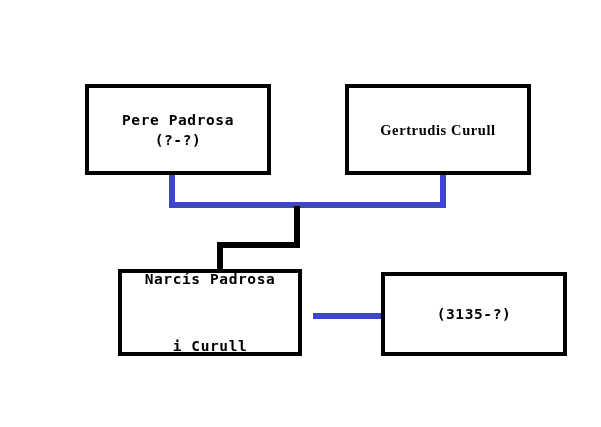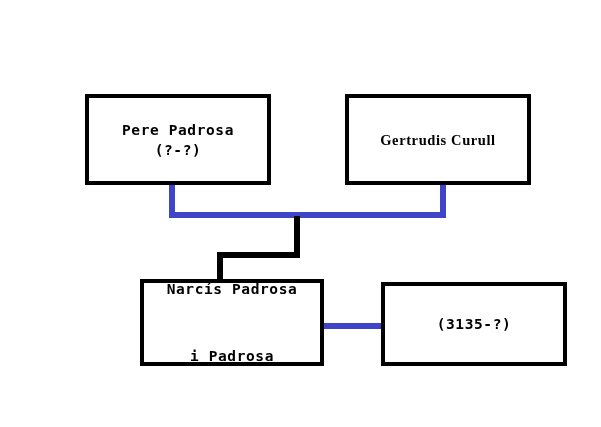--- a/index.html
+++ b/index.html
@@ -7,21 +7,20 @@
     padding: 0;
     background: #ffffff;
   }
   #canvas {
     position: relative;
     width: 601px;
     height: 371px;
     background: #ffffff;
     overflow: hidden;
     font-family: "DejaVu Sans Mono", "Liberation Mono", monospace;
-    margin-top: 10px;
   }
   .node {
     position: absolute;
     box-sizing: border-box;
     border: 4px solid #000000;
     background: #ffffff;
     display: flex;
     flex-direction: column;
     align-items: center;
     justify-content: center;
@@ -37,21 +36,21 @@
   }
   .conn {
     position: absolute;
   }
   .conn.black { background: #000000; }
   .conn.blue  { background: #3f45c8; }
 
   
   #node-pere      { left: 85px;  top: 84px;  width: 186px; height: 91px; }
   #node-gertrudis { left: 345px; top: 84px;  width: 186px; height: 91px; font-family: Liberation Serif, serif; }
-  #node-narcis    { left: 140px; top: 269px; width: 184px; height: 87px; gap: 47px; }
+  #node-narcis    { left: 118px; top: 269px; width: 184px; height: 87px; gap: 47px; }
   #node-antonia   { left: 381px; top: 272px; width: 186px; height: 84px; }
 
   
   #m1-left-stem   { left: 169px; top: 175px; width: 6px;   height: 33px; }
   #m1-bar         { left: 169px; top: 202px; width: 277px; height: 6px;  }
   #m1-right-stem  { left: 440px; top: 175px; width: 6px;   height: 33px; }
 
   
   #d1-drop-a      { left: 294px; top: 206px; width: 6px;   height: 42px; }
   #d1-cross       { left: 217px; top: 242px; width: 83px;  height: 6px;  }
@@ -79,20 +78,20 @@
     <div class="line">Pere Padrosa</div>
     <div class="line">(?-?)</div>
   </div>
 
   <div class="node" id="node-gertrudis">
     <div class="line">Gertrudis Curull</div>
   </div>
 
   <div class="node" id="node-narcis">
     <div class="line">Narcís Padrosa</div>
-    <div class="line">i Padrosa</div>
+    <div class="line">i Curull</div>
   </div>
 
   <div class="node" id="node-antonia">
     <div class="line">(3135-?)</div>
   </div>
 
 </div>
 
 </body></html>

